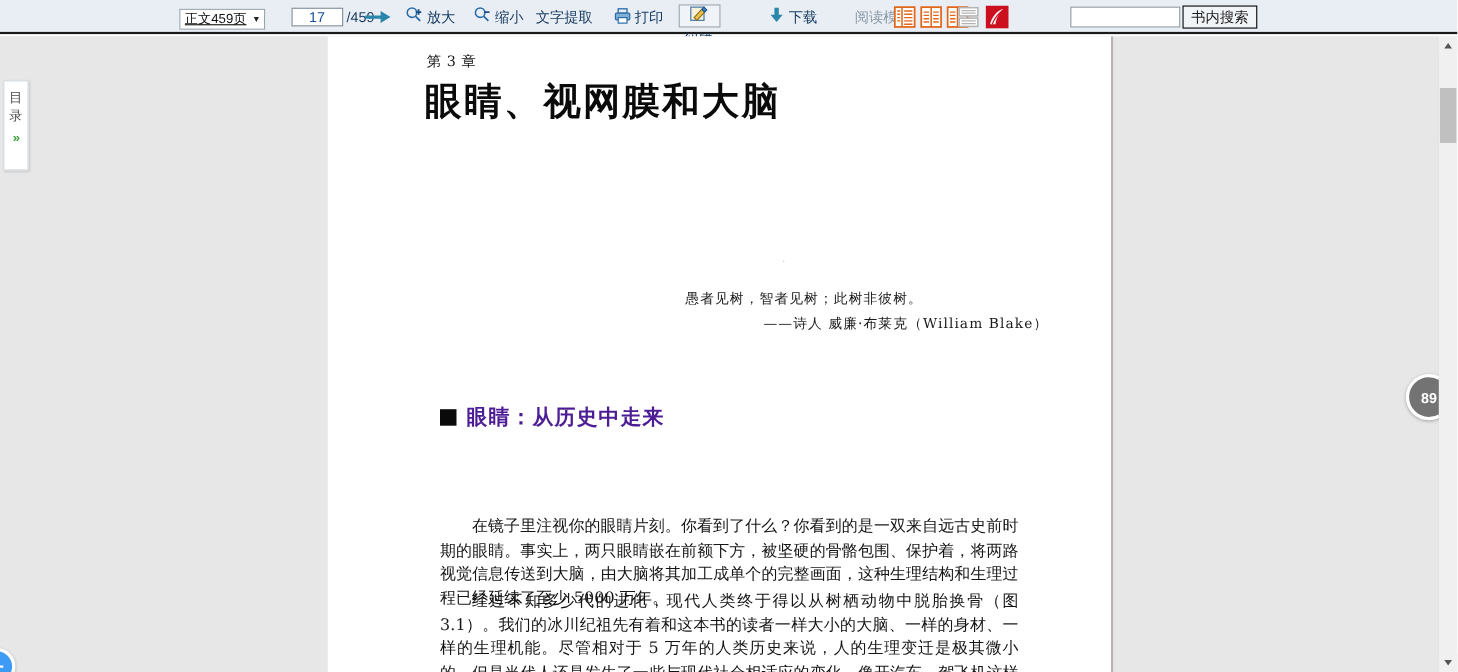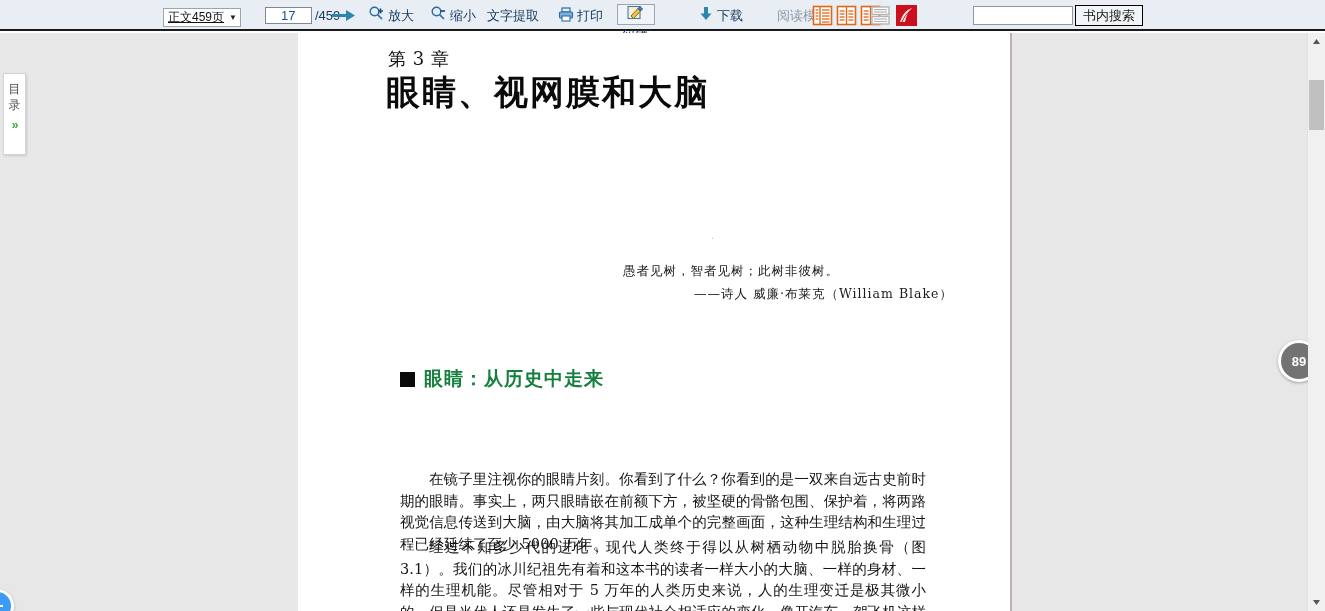--- a/index.html
+++ b/index.html
@@ -137,21 +137,21 @@
   
   .sheet {
     position: absolute; left: 298px; top: 0;
     width: 712px; height: 578px;
     background: #ffffff;
     border-right: 2px solid #bdb0b3;
   }
 
   .chapno {
     position: absolute; left: 90px; top: 14px;
-    font-size: 18px; color: #111;
+    font-size: 13px; color: #111;
     font-family: "DejaVu Serif", serif;
     letter-spacing: .5px;
   }
   .chaptitle {
     position: absolute; left: 88px; top: 37px;
     font-size: 34px; color: #0a0a0a;
     font-family: "DejaVu Sans", sans-serif;
     font-weight: bold; letter-spacing: 2px;
   }
 
@@ -160,21 +160,21 @@
     width: 330px;
     font-family: "DejaVu Serif", serif;
     font-size: 12.5px; color: #1a1a1a;
     line-height: 23px; letter-spacing: 1px;
   }
   .quote .attrib { display: block; text-align: right; white-space: nowrap; }
 
   .seclabel {
     position: absolute; left: 102px; top: 333px;
     display: flex; align-items: center; gap: 9px;
-    font-size: 19px; color: #15803d;
+    font-size: 19px; color: #4c1d95;
     font-family: "DejaVu Sans", sans-serif;
     font-weight: bold; letter-spacing: 1px;
   }
   .sqmark { width: 15px; height: 15px; background: #0a0a0a; display: inline-block; }
 
   .para {
     position: absolute; left: 102px;
     width: 526px;
     font-family: "DejaVu Serif", serif;
     font-size: 14.5px; color: #141414;

